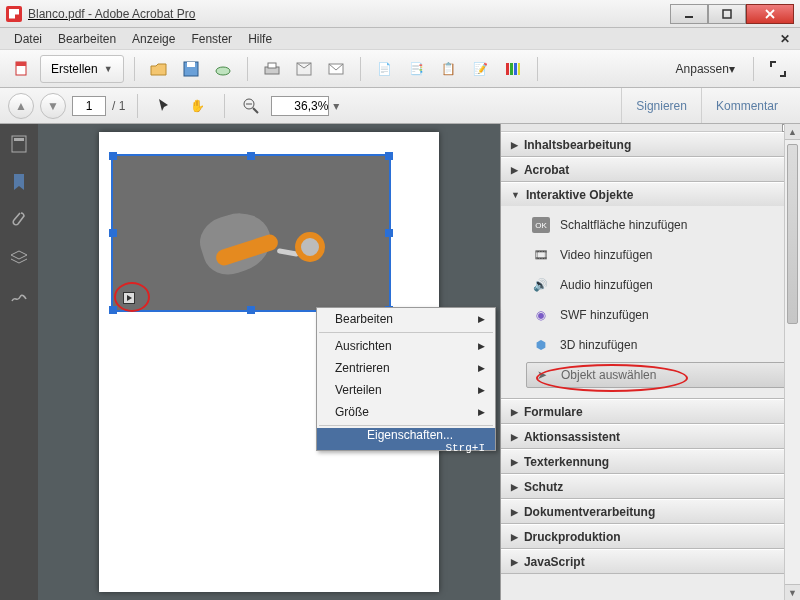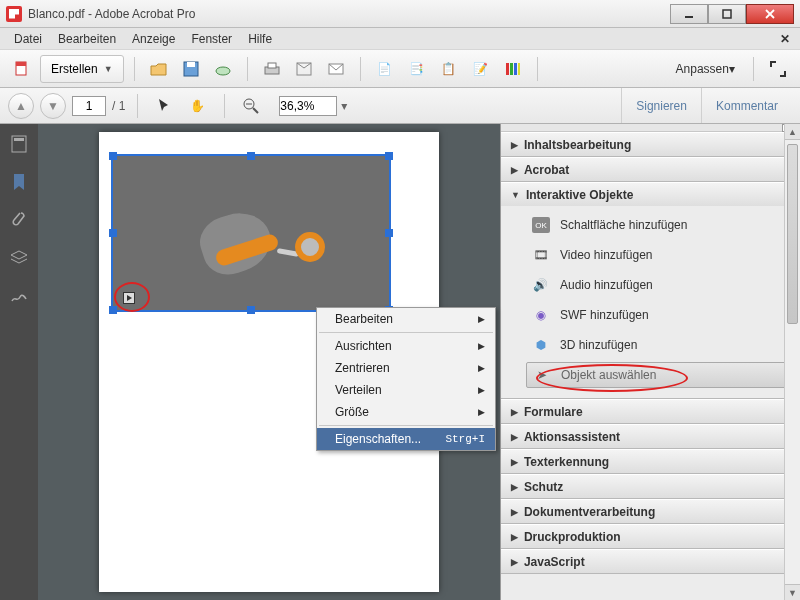--- a/index.html
+++ b/index.html
@@ -1,19 +1,19 @@
 <!DOCTYPE html>
 <html><head>
 <meta charset="utf-8">
 <style>
 * { margin: 0; padding: 0; box-sizing: border-box; font-family: "Segoe UI", Tahoma, sans-serif; font-size: 12px; }
 body { width: 800px; height: 600px; overflow: hidden; background: #fff; }
 
 
-.titlebar { height: 28px; background: linear-gradient(#f6f6f6,#e6e6e6); border-bottom: 1px solid #bbb; display: flex; align-items: center; padding: 0 6px; }
+.titlebar { height: 28px; background: linear-gradient(#f6f6f6,#e6e6e6); border-bottom: 1px solid #bbb; display: flex; align-items: center; padding: 0 6px; text-decoration: underline; }
 .titlebar .app-icon { width: 16px; height: 16px; background: #d33; margin-right: 6px; border-radius: 2px; position: relative; }
 .titlebar .app-icon::after { content:""; position:absolute; inset:3px; background:#fff; clip-path: polygon(0 0,100% 0,100% 60%,60% 60%,60% 100%,0 100%); }
 .titlebar .title { color:#444; flex:1; }
 .win-btns { display:flex; gap:0; }
 .win-btn { width:38px; height:20px; background: linear-gradient(#f0f0f0,#d8d8d8); border:1px solid #9a9a9a; display:flex; align-items:center; justify-content:center; }
 .win-btn.close { background: linear-gradient(#ef7b7b,#d43a2f); color:#fff; border-color:#8a2b22; width:48px; }
 .win-btn svg { width:10px; height:10px; }
 
 
 .menubar { height:22px; background:#e5e5e5; border-bottom:1px solid #d6d6d6; display:flex; align-items:center; padding:0 6px; }
@@ -24,21 +24,21 @@
 .toolbar { height:38px; background: linear-gradient(#fafafa,#e8e8e8); border-bottom:1px solid #b8b8b8; display:flex; align-items:center; padding:0 8px; gap:4px; }
 .tb-sep { width:1px; height:24px; background:#c8c8c8; margin:0 6px; }
 .tb-btn { width:28px; height:28px; display:flex; align-items:center; justify-content:center; border:1px solid transparent; border-radius:3px; }
 .erstellen { height:28px; padding:0 10px; display:flex; align-items:center; gap:6px; border:1px solid #c4c4c4; border-radius:3px; background:linear-gradient(#fff,#ececec); }
 .erstellen .caret { font-size:9px; color:#555; }
 .anpassen { margin-left:auto; display:flex; align-items:flex-end; color:#333; padding:0 8px; }
 
 .toolbar2 { height:36px; background: linear-gradient(#f6f6f6,#e8e8e8); border-bottom:1px solid #b0b0b0; display:flex; align-items:center; padding:0 8px; gap:6px; }
 .nav-btn { width:26px; height:26px; border:1px solid #c0c0c0; border-radius:13px; background:linear-gradient(#fff,#e4e4e4); display:flex; align-items:center; justify-content:center; color:#888; }
 .page-in { width:34px; height:20px; border:1px solid #999; background:#fff; text-align:center; }
-.zoom-in { width:58px; height:20px; border:1px solid #999; background:#fff; text-align:left;margin-left:8px; }
+.zoom-in { width:58px; height:20px; border:1px solid #999; background:#fff; text-align:right; }
 .side-tabs { margin-left:auto; display:flex; align-items:center; height:100%; }
 .side-tab { padding:0 14px; height:100%; display:flex; align-items:center; color:#5b7ea5; cursor:default; border-left:1px solid #d0d0d0; }
 .side-tab.inactive { color:#888; }
 
 
 .workarea { display:flex; height:476px; }
 .left-rail { width:38px; background:#4a4a4a; display:flex; flex-direction:column; align-items:center; padding-top:10px; gap:18px; }
 .left-rail .ri { width:20px; height:20px; opacity:.75; }
 
 .doc-area { flex:1; background:#555d60; position:relative; display:flex; justify-content:center; padding-top:8px; }
@@ -57,21 +57,21 @@
 .hand .palm{position:absolute;left:10px;top:30px;width:70px;height:58px;background:#8a8a8a;border-radius:40% 50% 50% 40%;transform:rotate(-18deg);}
 .hand .band{position:absolute;left:24px;top:58px;width:64px;height:16px;background:#e58a1f;border-radius:8px;transform:rotate(-18deg);}
 .hand .mag-ring{position:absolute;left:104px;top:48px;width:30px;height:30px;border:6px solid #e58a1f;border-radius:50%;background:#bcbcbc;}
 .hand .mag-stick{position:absolute;left:86px;top:66px;width:22px;height:5px;background:#cfcfcf;border-radius:3px;transform:rotate(10deg);}
 
 
 .ctx { position:absolute; left:316px; top:307px; width:180px; background:#f2f2f2; border:1px solid #9a9a9a; box-shadow:2px 2px 4px rgba(0,0,0,.3); z-index:50; }
 .ctx .row { height:22px; display:flex; align-items:center; padding:0 10px 0 18px; color:#222; position:relative; }
 .ctx .row .arrow { margin-left:auto; font-size:9px; color:#333; }
 .ctx .row.sep { height:1px; background:#c8c8c8; margin:2px 2px; padding:0; }
-.ctx .row.hl { background:#4a6fa0; color:#fff; }
+.ctx .row.hl { background:#4a6fa0; color:#fff;flex-direction:column; }
 .ctx .row.hl .shortcut{color:#fff;font-family:Liberation Mono, monospace;}
 .ctx .shortcut { margin-left:auto; color:#555; font-size:11px; }
 
 
 .rpanel { width:300px; background:#ececec; border-left:1px solid #9a9a9a; display:flex; flex-direction:column; position:relative; }
 .rpanel .handlebar { height:8px; background:#e6e6e6; border-bottom:1px solid #c8c8c8; display:flex; justify-content:flex-end; padding-right:6px; align-items:center; }
 .rpanel .handlebar .ic{width:12px;height:8px;border:1px solid #999;background:#fff;}
 .acc { border-bottom:1px solid #b8b8b8; }
 .acc-h { height:24px; background:linear-gradient(#f4f4f4,#dedede); display:flex; align-items:center; padding:0 10px; gap:6px; font-weight:bold; color:#333; border-top:1px solid #fff; }
 .acc-h .tri { font-size:9px; color:#444; }

